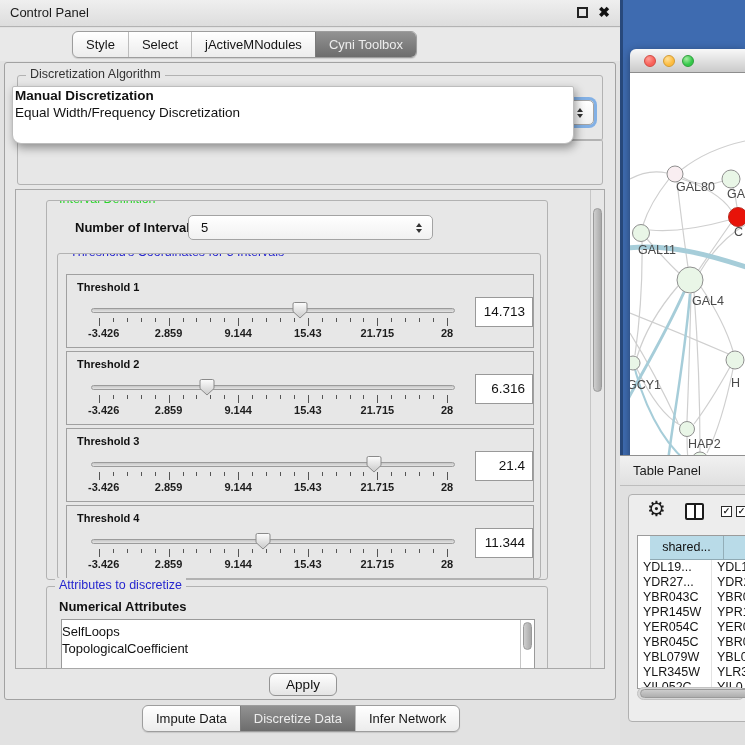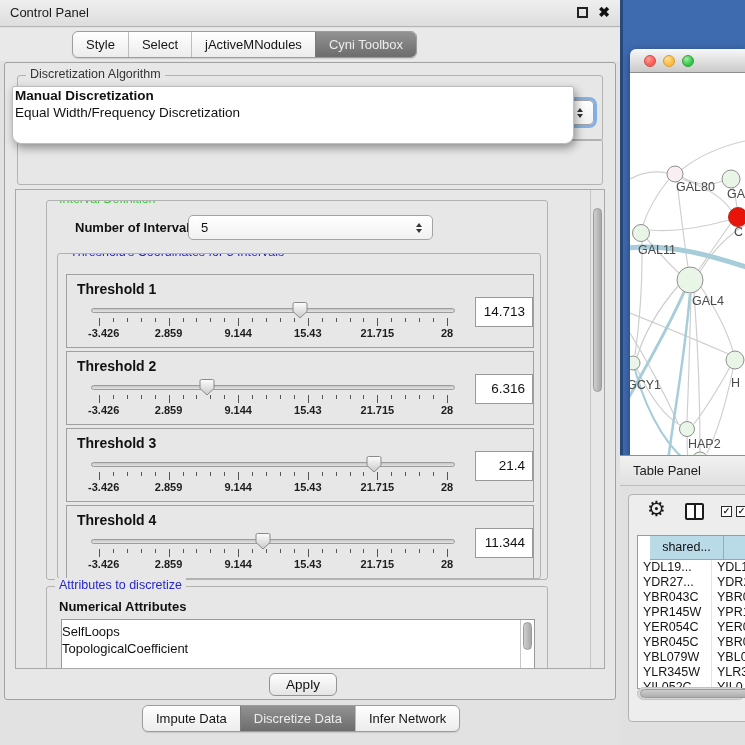--- a/index.html
+++ b/index.html
@@ -49,21 +49,21 @@
 
   .scrollpane { position:absolute; left:10px; top:126px; width:590px; height:480px;
     border:1px solid #a8a8a8; overflow:hidden; background:#e7e7e7; }
   .vscroll { position:absolute; right:0; top:0; width:14px; height:100%; border-left:1px solid #c6c6c6; }
   .vthumb { position:absolute; left:2px; width:9px; border-radius:5px;
     background:linear-gradient(90deg,#cfcfcf,#a9a9a9); border:1px solid #9a9a9a; }
 
   .bold-label { font-weight:bold; font-size:13px; color:#111; position:absolute; white-space:nowrap; }
 
   .threshold-panel { position:absolute; left:8px; width:468px; height:74px; border:1px solid #a0a0a0; background:#e7e7e7; }
-  .t-label { position:absolute; left:10px; top:6px; font-weight:bold; font-size:14px; color:#111; }
+  .t-label { position:absolute; left:10px; top:6px; font-weight:bold; font-size:11px; color:#111; }
   .t-track { position:absolute; left:24px; top:33px; width:364px; height:5px; border:1px solid #9b9b9b;
     border-radius:3px; background:linear-gradient(#c6c6c6,#e4e4e4); }
   .t-handle { position:absolute; top:26px; width:16px; height:18px; }
   .t-ticks { position:absolute; left:32px; top:43px; width:348px; height:9px; }
   .t-tick { position:absolute; top:0; width:1px; background:#555; }
   .t-scale { position:absolute; left:32px; top:52px; width:348px; height:14px; }
   .t-scale span { position:absolute; transform:translateX(-50%); font-size:11px; font-weight:bold; color:#1d1d1d; white-space:nowrap; }
   .valbox { position:absolute; left:408px; top:22px; width:58px; height:30px; background:#fff;
     border:1px solid #999; font-size:13.5px; color:#111; text-align:right; line-height:28px; padding-right:7px; }
 

